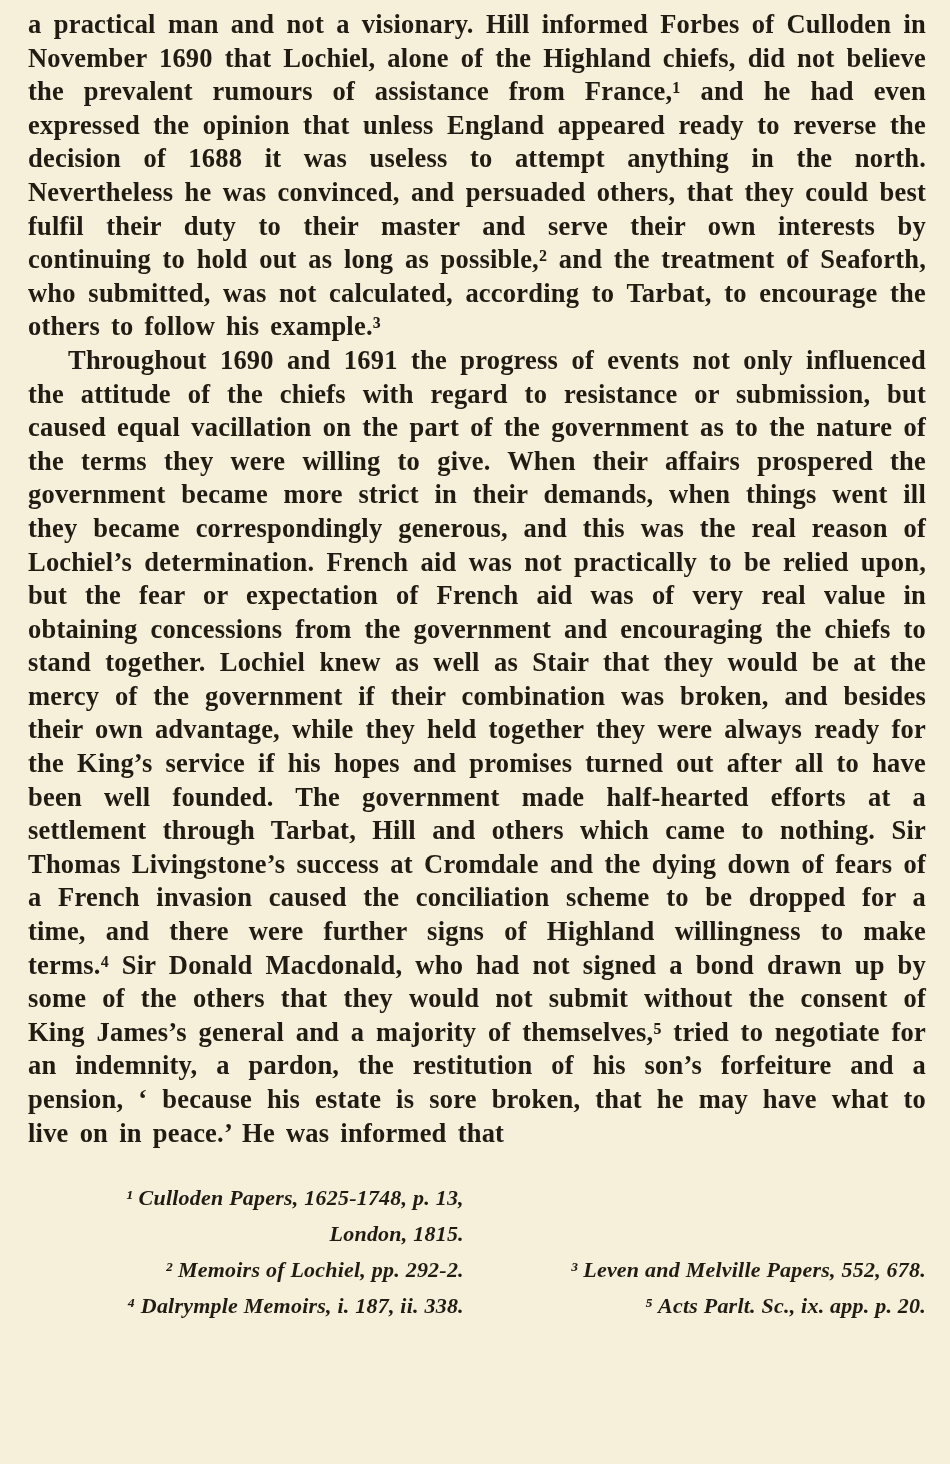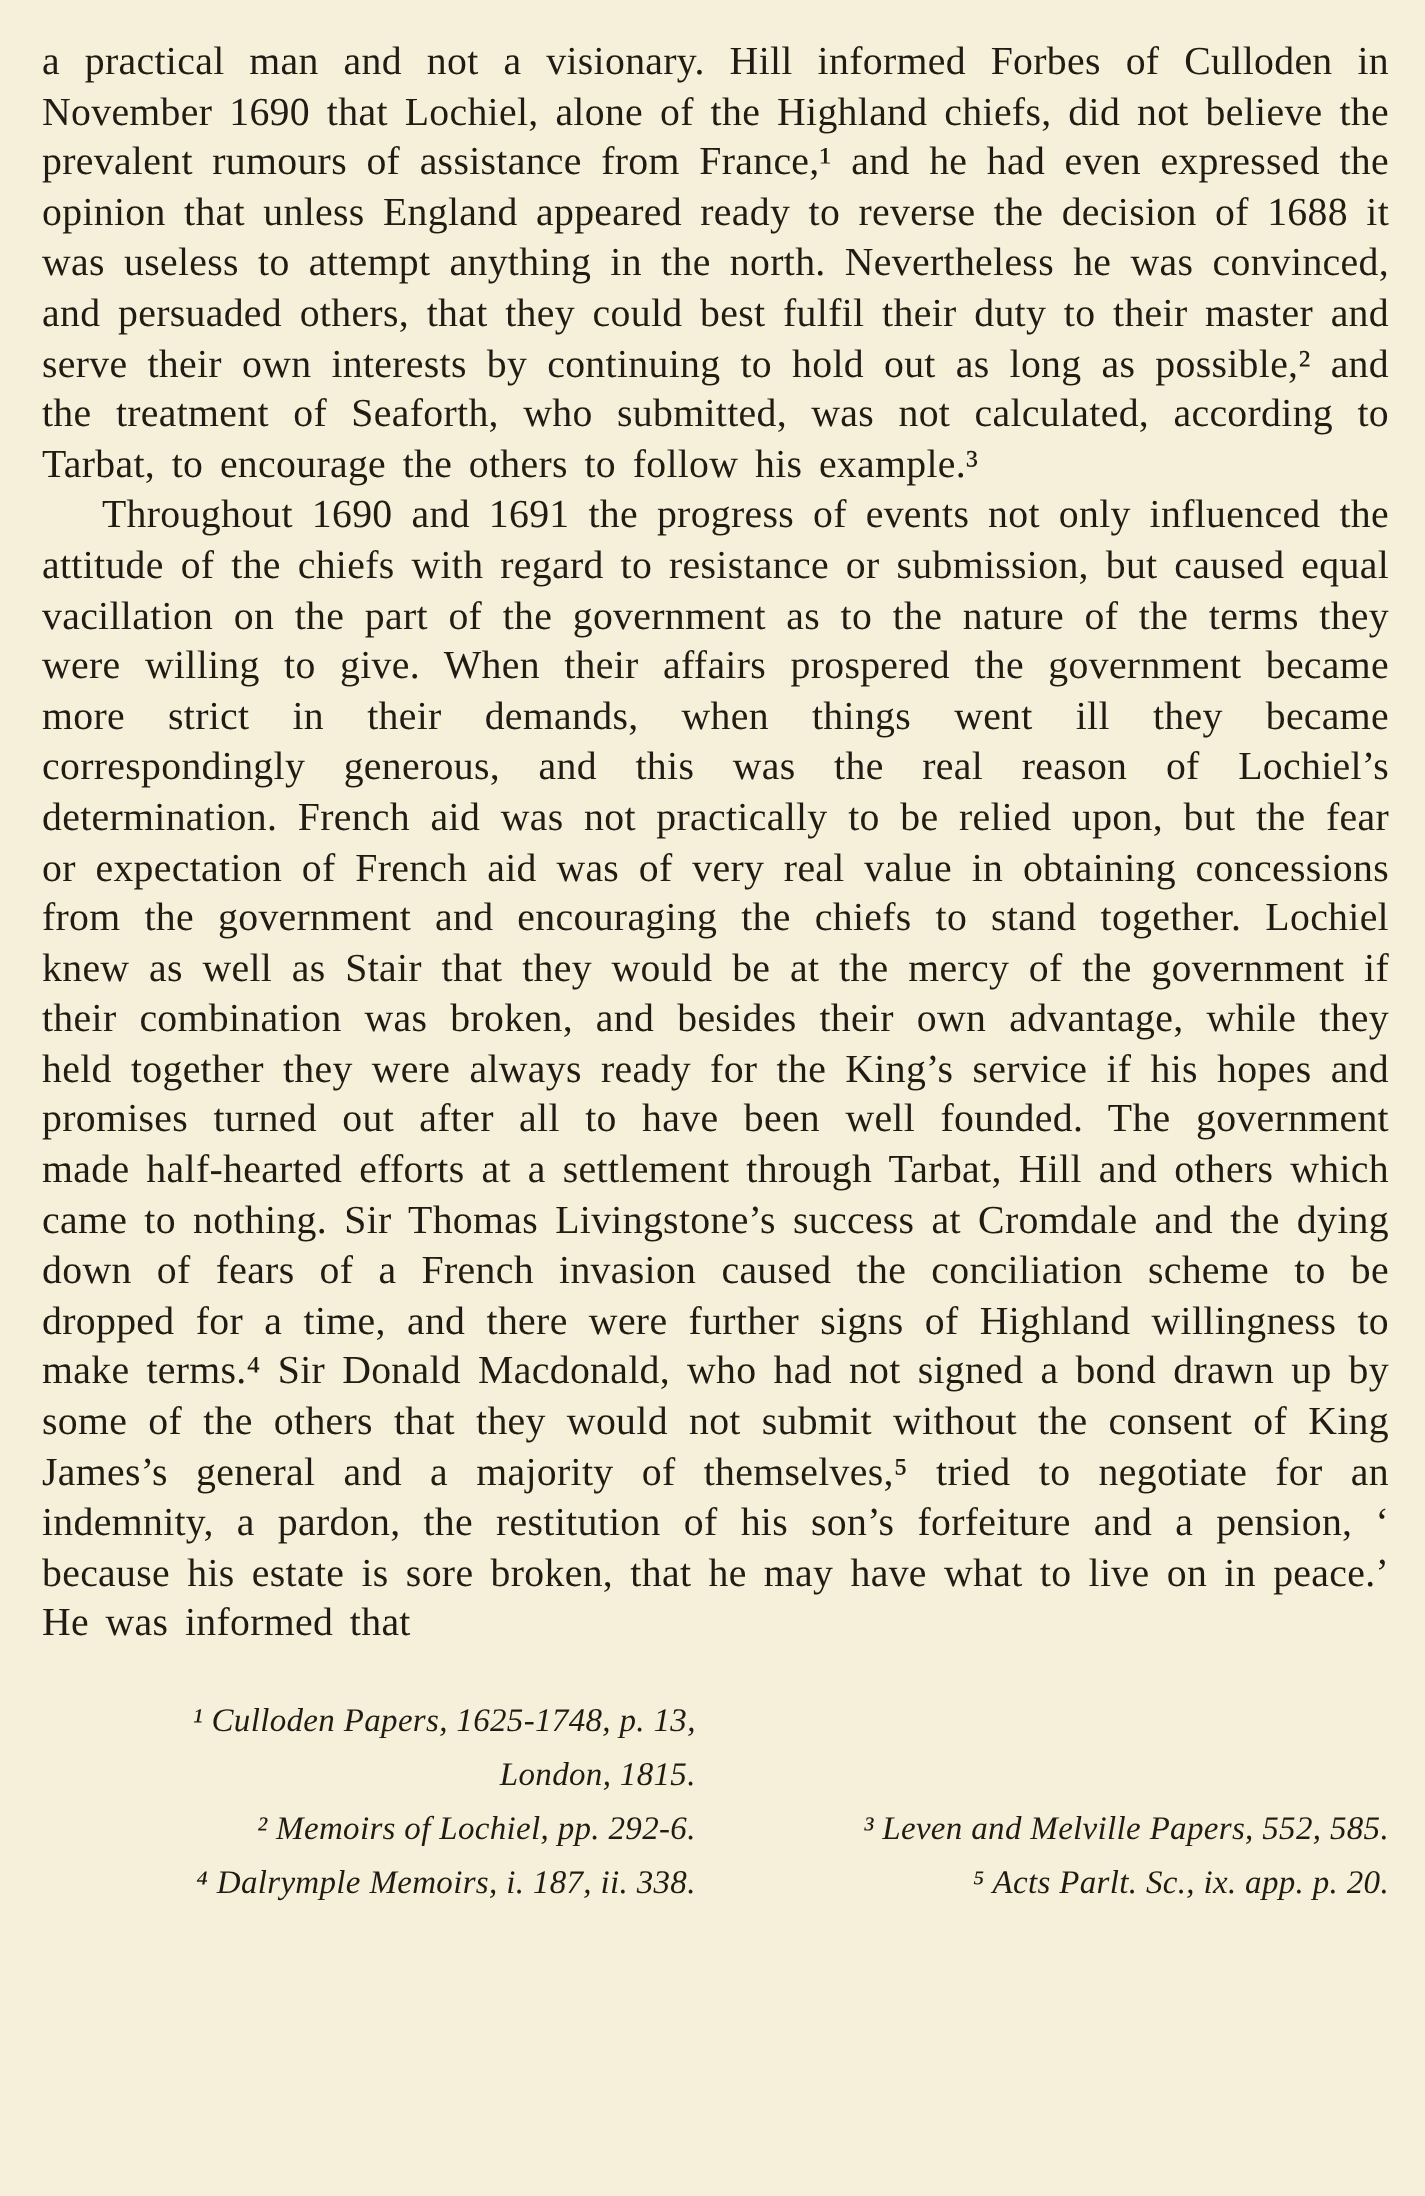--- a/index.html
+++ b/index.html
@@ -9,23 +9,24 @@
   body {
     width: 950px;
     height: 1464px;
     background: #f6efda;
     overflow: hidden;
   }
   .page {
     box-sizing: border-box;
     width: 950px;
     height: 1464px;
-    padding: 24px 24px 20px 28px;
+    padding: 8px 24px 20px 28px;
     font-family: "Liberation Serif", "DejaVu Serif", serif;
     color: #211c13;
+    font-weight: bold;
   }
   .body-text p {
     margin: 0;
     font-size: 26.5px;
     line-height: 33.6px;
     text-align: justify;
     word-spacing: 0.16em;
     letter-spacing: 0.008em;
   }
   .body-text p.indented {
@@ -58,21 +59,21 @@
   <div class="body-text">
     <p>a practical man and not a visionary.  Hill informed Forbes of Culloden in November 1690 that Lochiel, alone of the Highland chiefs, did not believe the prevalent rumours of assistance from France,¹ and he had even expressed the opinion that unless England appeared ready to reverse the decision of 1688 it was useless to attempt anything in the north.  Nevertheless he was convinced, and persuaded others, that they could best fulfil their duty to their master and serve their own interests by continuing to hold out as long as possible,² and the treatment of Seaforth, who submitted, was not calculated, according to Tarbat, to encourage the others to follow his example.³</p>
     <p class="indented">Throughout 1690 and 1691 the progress of events not only influenced the attitude of the chiefs with regard to resistance or submission, but caused equal vacillation on the part of the government as to the nature of the terms they were willing to give.  When their affairs prospered the government became more strict in their demands, when things went ill they became correspondingly generous, and this was the real reason of Lochiel’s determination.  French aid was not practically to be relied upon, but the fear or expectation of French aid was of very real value in obtaining concessions from the government and encouraging the chiefs to stand together.  Lochiel knew as well as Stair that they would be at the mercy of the government if their combination was broken, and besides their own advantage, while they held together they were always ready for the King’s service if his hopes and promises turned out after all to have been well founded.  The government made half-hearted efforts at a settlement through Tarbat, Hill and others which came to nothing.  Sir Thomas Livingstone’s success at Cromdale and the dying down of fears of a French invasion caused the conciliation scheme to be dropped for a time, and there were further signs of Highland willingness to make terms.⁴  Sir Donald Macdonald, who had not signed a bond drawn up by some of the others that they would not submit without the consent of King James’s general and a majority of themselves,⁵ tried to negotiate for an indemnity, a pardon, the restitution of his son’s forfeiture and a pension, ‘ because his estate is sore broken, that he may have what to live on in peace.’  He was informed that</p>
   </div>
 
   <div class="footnotes">
     <div class="footnote-row">
       <span class="fn-left">¹ Culloden Papers, 1625-1748, p. 13, London, 1815.</span>
     </div>
     <div class="footnote-row">
-      <span class="fn-left">² Memoirs of Lochiel, pp. 292-6.</span>
-      <span class="fn-right">³ Leven and Melville Papers, 552, 585.</span>
+      <span class="fn-left">² Memoirs of Lochiel, pp. 292-2.</span>
+      <span class="fn-right">³ Leven and Melville Papers, 552, 678.</span>
     </div>
     <div class="footnote-row">
       <span class="fn-left">⁴ Dalrymple Memoirs, i. 187, ii. 338.</span>
       <span class="fn-right">⁵ Acts Parlt. Sc., ix. app. p. 20.</span>
     </div>
   </div>
 </div>
 
 </body></html>

